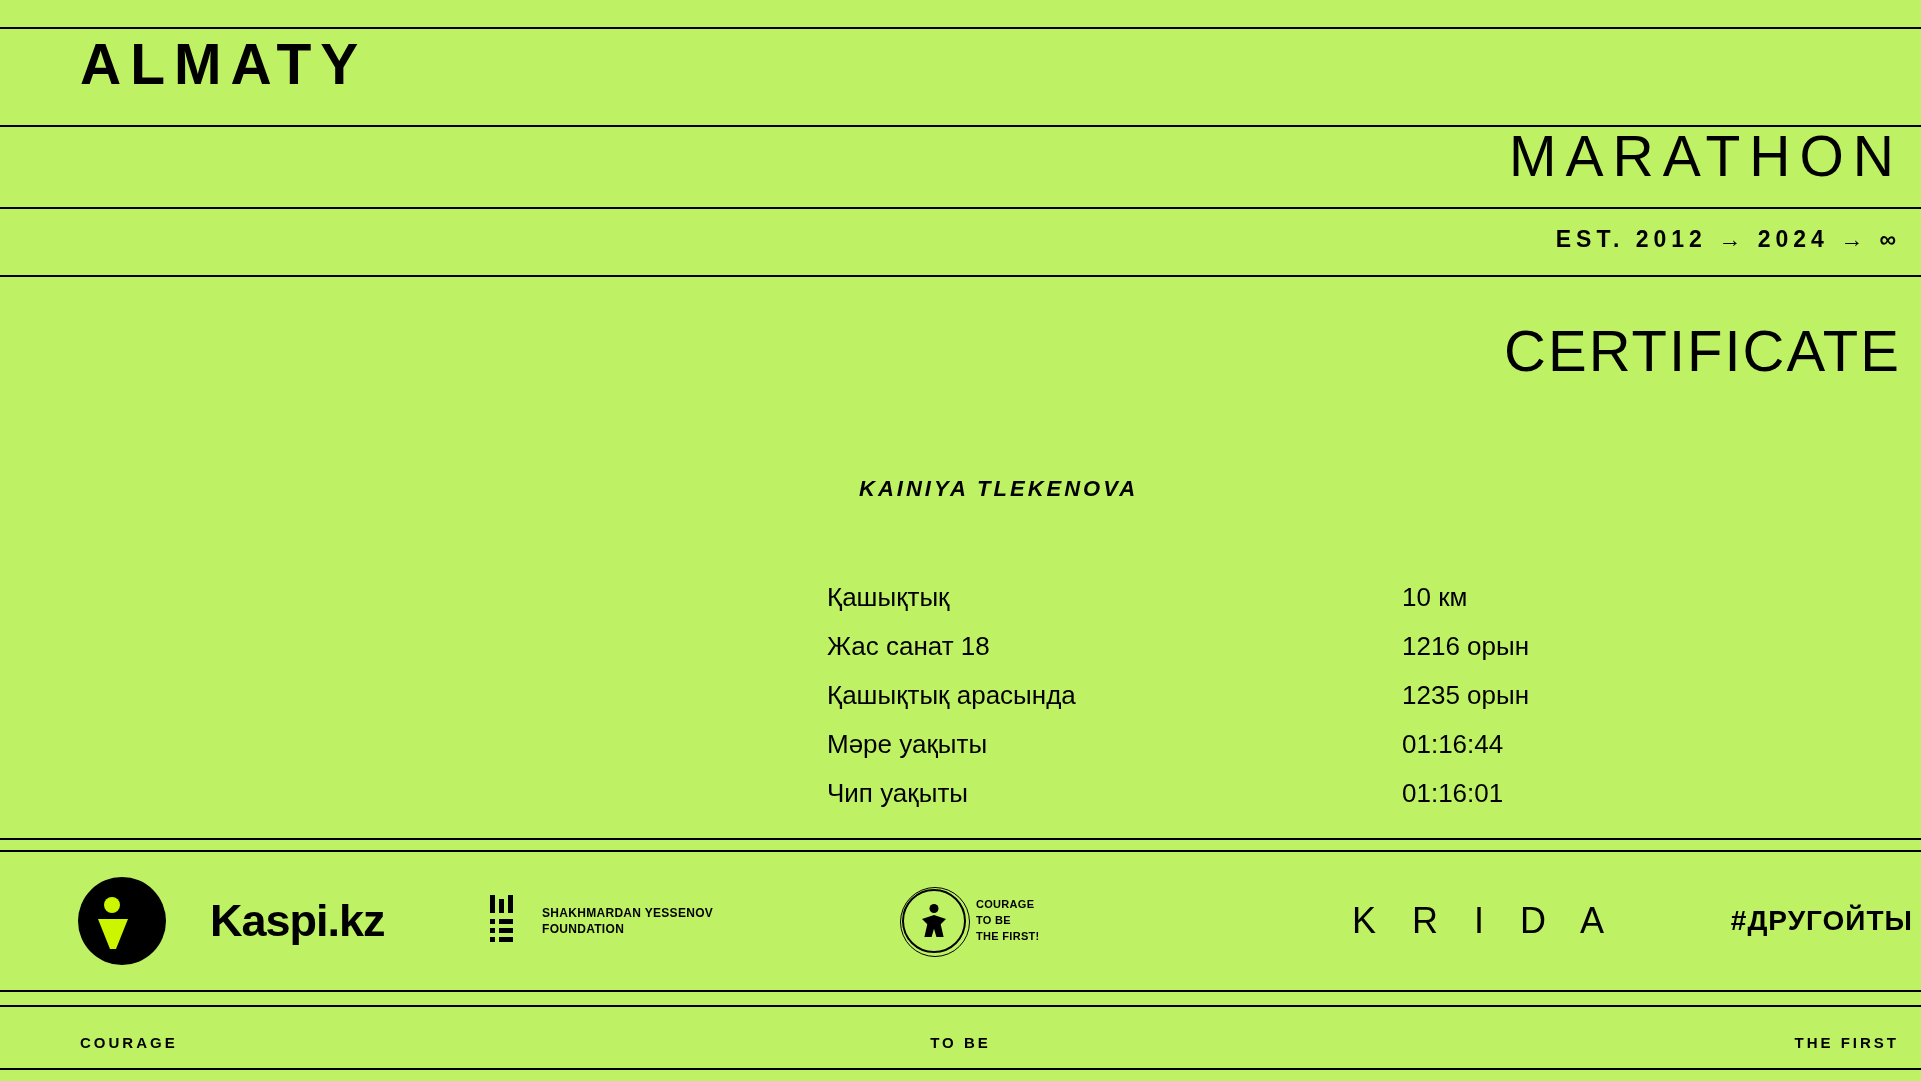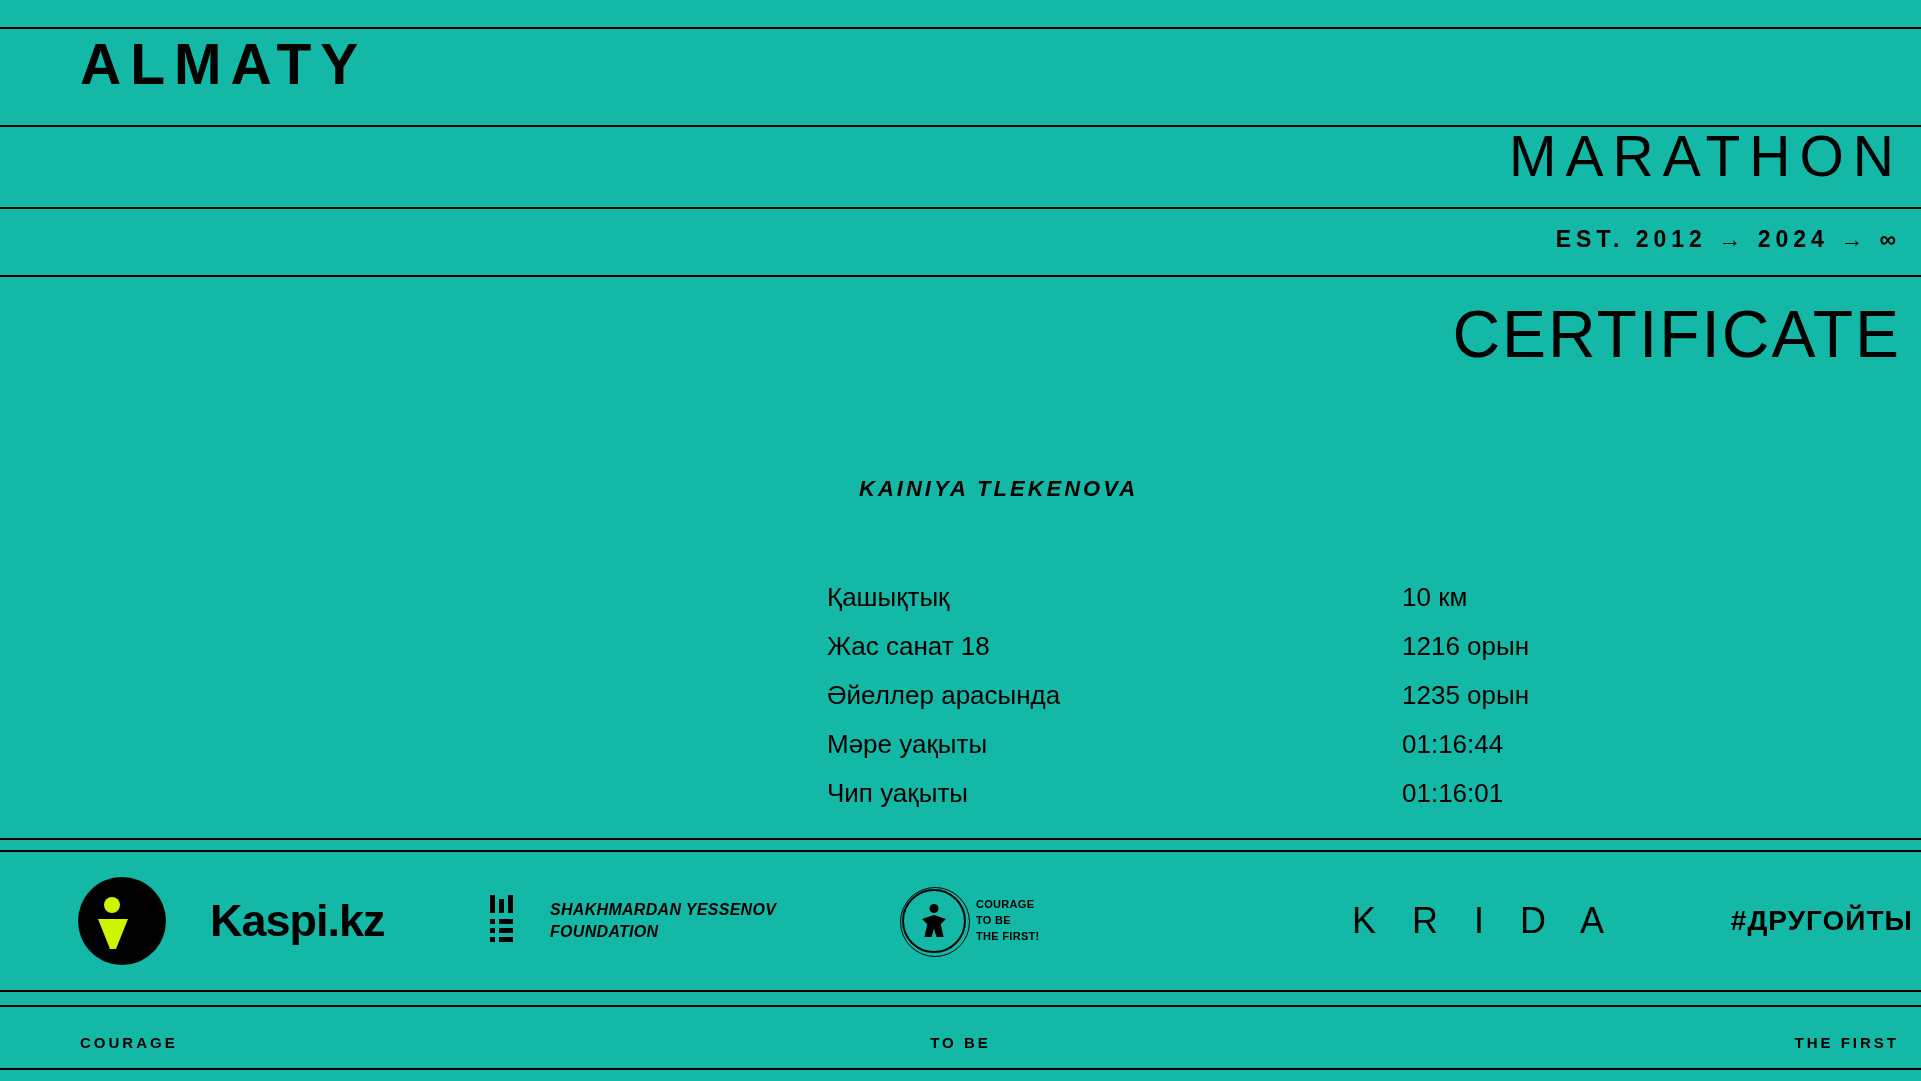--- a/index.html
+++ b/index.html
@@ -11,21 +11,21 @@
     width: 1921px;
     height: 1081px;
     overflow: hidden;
     font-family: "Liberation Sans", sans-serif;
     color: #000;
     position: relative;
   }
   .cert {
     position: absolute;
     inset: 0;
-    background: #14b8a6;
+    background: #bef264;
   }
 
   
   .rule {
     position: absolute;
     left: 0;
     right: 0;
     height: 2px;
     background: #000;
   }
@@ -67,22 +67,22 @@
     font-weight: 700;
     letter-spacing: 5px;
     line-height: 1;
     text-align: right;
   }
 
   
   .title {
     position: absolute;
     right: 20px;
-    top: 301px;
-    font-size: 66px;
+    top: 322px;
+    font-size: 58px;
     font-weight: 400;
     letter-spacing: 2px;
     line-height: 1;
     text-align: left;
   }
 
   
   .athlete {
     position: absolute;
     left: 859px;
@@ -185,26 +185,25 @@
     height: 52px;
     position: relative;
     flex: 0 0 auto;
   }
   .yes-glyph i {
     position: absolute;
     background: #000;
     display: block;
   }
   .yes-text {
-    margin-left: 20px;
-    font-size: 16px;
+    margin-left: 12px;
+    font-size: 12px;
     font-weight: 700;
     line-height: 1.35;
     letter-spacing: 0.3px;
-    font-style: italic;
   }
 
   .sp-corporate {
     margin-left: 112px;
     width: 300px;
   }
   .cf-badge {
     width: 60px;
     height: 60px;
     border-radius: 50%;
@@ -301,21 +300,21 @@
   <div class="results">
     <div class="res-row">
       <div class="res-label">Қашықтық</div>
       <div class="res-value">10 км</div>
     </div>
     <div class="res-row">
       <div class="res-label">Жас санат 18</div>
       <div class="res-value">1216 орын</div>
     </div>
     <div class="res-row">
-      <div class="res-label">Әйеллер арасында</div>
+      <div class="res-label">Қашықтық арасында</div>
       <div class="res-value">1235 орын</div>
     </div>
     <div class="res-row">
       <div class="res-label">Мәре уақыты</div>
       <div class="res-value">01:16:44</div>
     </div>
     <div class="res-row">
       <div class="res-label">Чип уақыты</div>
       <div class="res-value">01:16:01</div>
     </div>

